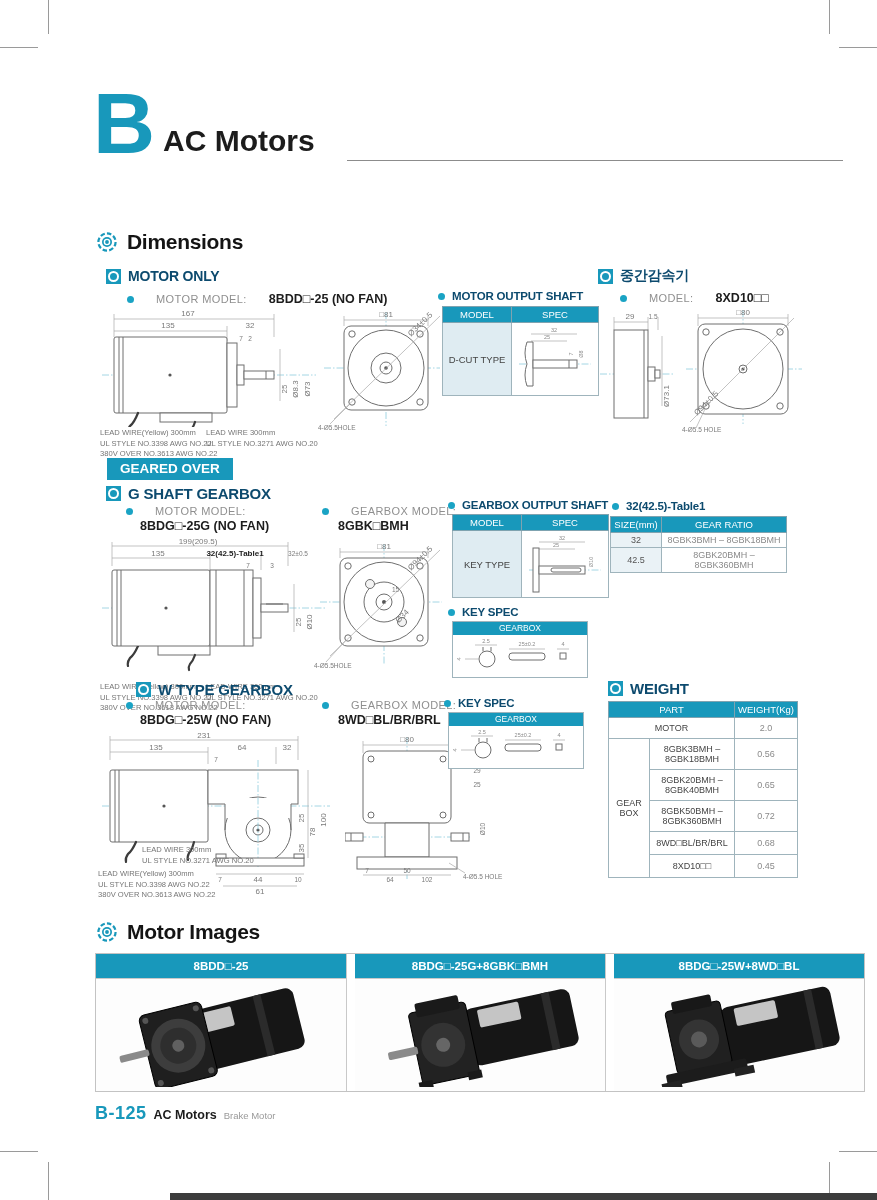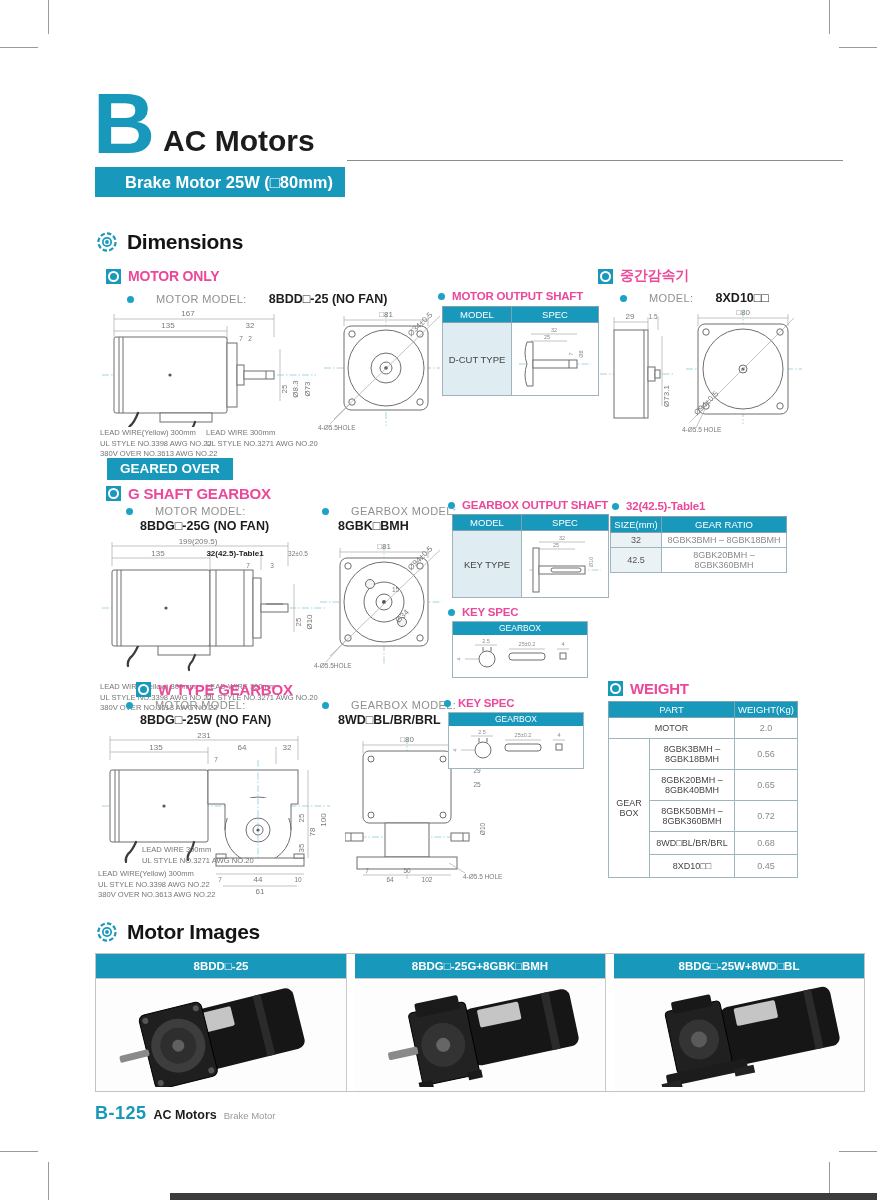--- a/index.html
+++ b/index.html
@@ -10,21 +10,21 @@
   .crop{position:absolute;background:#9a9a9a;}
   
   .big-letter{font-size:86px;font-weight:bold;color:#1898BB;line-height:0.82;letter-spacing:-2px;}
   .doc-title{font-size:30px;font-weight:bold;color:#1c1c1c;}
   .rule{background:#8c8c8c;height:1px;}
   .banner{background:#1898BB;color:#fff;font-weight:bold;font-size:16.5px;line-height:30px;padding-left:30px;}
   
   .sec-head{display:flex;align-items:center;gap:9px;}
   .sec-head .t{font-size:21px;font-weight:bold;color:#141414;letter-spacing:-0.3px;}
   .sub-head{display:flex;align-items:center;gap:7px;}
-  .sub-head .t{font-size:14px;font-weight:bold;color:#ec4899;letter-spacing:-0.2px;}
+  .sub-head .t{font-size:14px;font-weight:bold;color:#0c4a6e;letter-spacing:-0.2px;}
   .sub-head.small .t{font-size:11.5px;}
   .sq-icon{width:15px;height:15px;background:#1898BB;display:inline-flex;align-items:center;justify-content:center;flex:0 0 auto;}
   .sq-icon i{width:7px;height:7px;border:2px solid #fff;border-radius:50%;background:#1898BB;display:block;}
   .bullet{width:7px;height:7px;border-radius:50%;background:#1aa3c4;display:inline-block;flex:0 0 auto;}
   .model-line{display:flex;align-items:center;gap:22px;}
   .lbl-gray{color:#8f8f8f;font-size:11px;letter-spacing:0.4px;white-space:nowrap;}
   .model-bold{font-weight:bold;color:#1d1d1d;font-size:12.5px;white-space:nowrap;}
   .badge{background:#1898BB;color:#fff;font-weight:bold;font-size:13.5px;padding:3px 13px 4px;display:inline-block;}
   .note{font-size:7.6px;color:#757575;line-height:1.4;white-space:nowrap;}
   
@@ -70,21 +70,20 @@
   <div class="crop" style="left:829px;top:0;width:1px;height:34px;"></div>
   <div class="crop" style="left:839px;top:47px;width:38px;height:1px;"></div>
   <div class="crop" style="left:0;top:1151px;width:38px;height:1px;"></div>
   <div class="crop" style="left:48px;top:1162px;width:1px;height:38px;"></div>
   <div class="crop" style="left:839px;top:1151px;width:38px;height:1px;"></div>
   <div class="crop" style="left:829px;top:1162px;width:1px;height:38px;"></div>
 
   <div class="abs big-letter" style="left:93px;top:88px;">B</div>
   <div class="abs doc-title" style="left:163px;top:124px;">AC Motors</div>
   <div class="abs rule" style="left:347px;top:160px;width:496px;"></div>
-  <div class="abs banner" style="left:95px;top:167px;width:220px;height:30px;">Brake Motor 25W (□80mm)</div>
 
   <div class="abs sec-head" style="left:96px;top:230px;">
     <svg width="22" height="22" viewBox="0 0 22 22">
       <circle cx="11" cy="11" r="8.6" fill="none" stroke="#1898BB" stroke-width="2.2" stroke-dasharray="4.5 2.2"></circle>
       <circle cx="11" cy="11" r="5" fill="#1898BB"></circle>
       <circle cx="11" cy="11" r="2.6" fill="none" stroke="#fff" stroke-width="1.4"></circle>
     </svg>
     <span class="t">Dimensions</span>
   </div>
 

